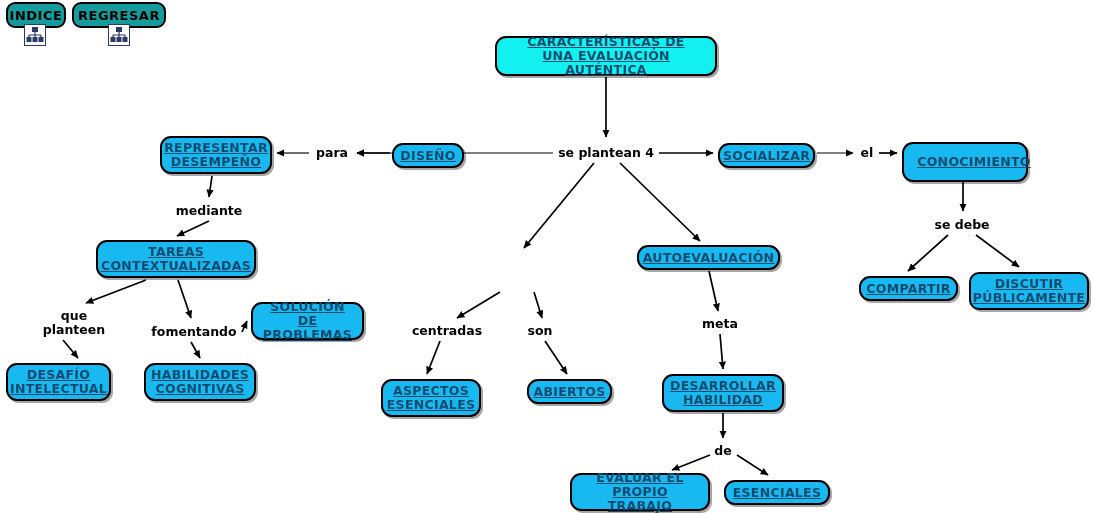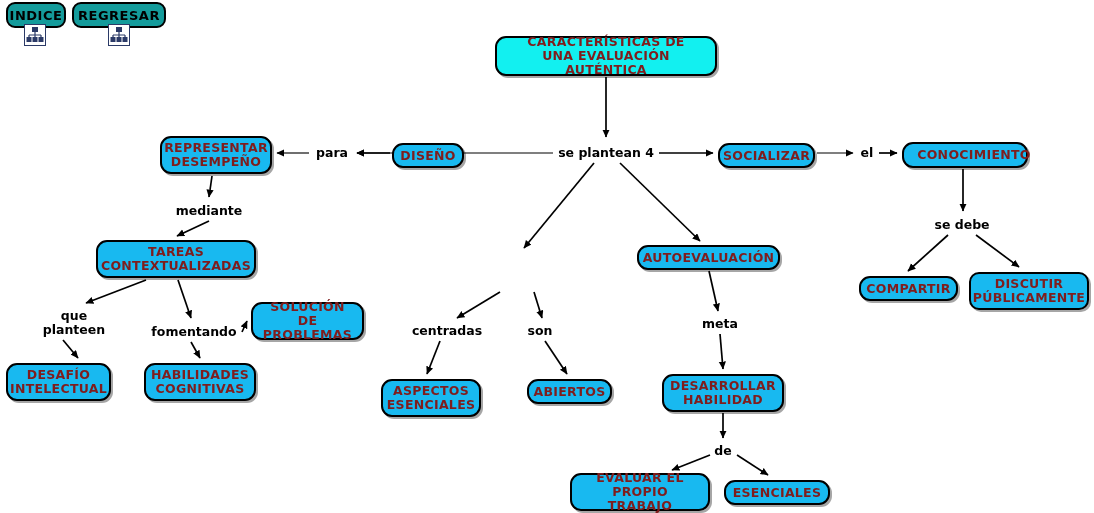--- a/index.html
+++ b/index.html
@@ -33,29 +33,30 @@
   }
   .navicon svg{display:block;}
 
   
   .node{
     position:absolute;
     box-sizing:border-box;
     border:2px solid #000;
     border-radius:11px;
     background:#18b9f0;
-    color:#7f1d1d;
+    color:#0c4a6e;
     font-weight:bold;
     font-size:12.5px;
     line-height:14px;
     letter-spacing:.3px;
     display:flex;align-items:center;justify-content:center;
     text-align:center;
     box-shadow:2px 2px 0 rgba(0,0,0,.35);
     padding:2px 6px;
+    text-decoration:underline;
   }
   .node.root{background:#12f0f0;font-size:12.5px;}
   .node span{display:block;}
 
   
   .lbl{
     position:absolute;
     color:#000;
     font-weight:bold;
     font-size:12.5px;
@@ -180,21 +181,21 @@
   </div>
 
   <div class="node" style="left:392px;top:143px;width:72px;height:25px;">
     <span>DISEÑO</span>
   </div>
 
   <div class="node" style="left:718px;top:143px;width:97px;height:25px;">
     <span>SOCIALIZAR</span>
   </div>
 
-  <div class="node" style="left:902px;top:142px;width:126px;height:26px;padding-left:24px;">
+  <div class="node" style="left:902px;top:142px;width:126px;height:40px;padding-left:24px;">
     <span>CONOCIMIENTO</span>
   </div>
 
   <div class="node" style="left:96px;top:240px;width:160px;height:38px;">
     <div>
       <span>TAREAS</span>
       <span>CONTEXTUALIZADAS</span>
     </div>
   </div>
 

